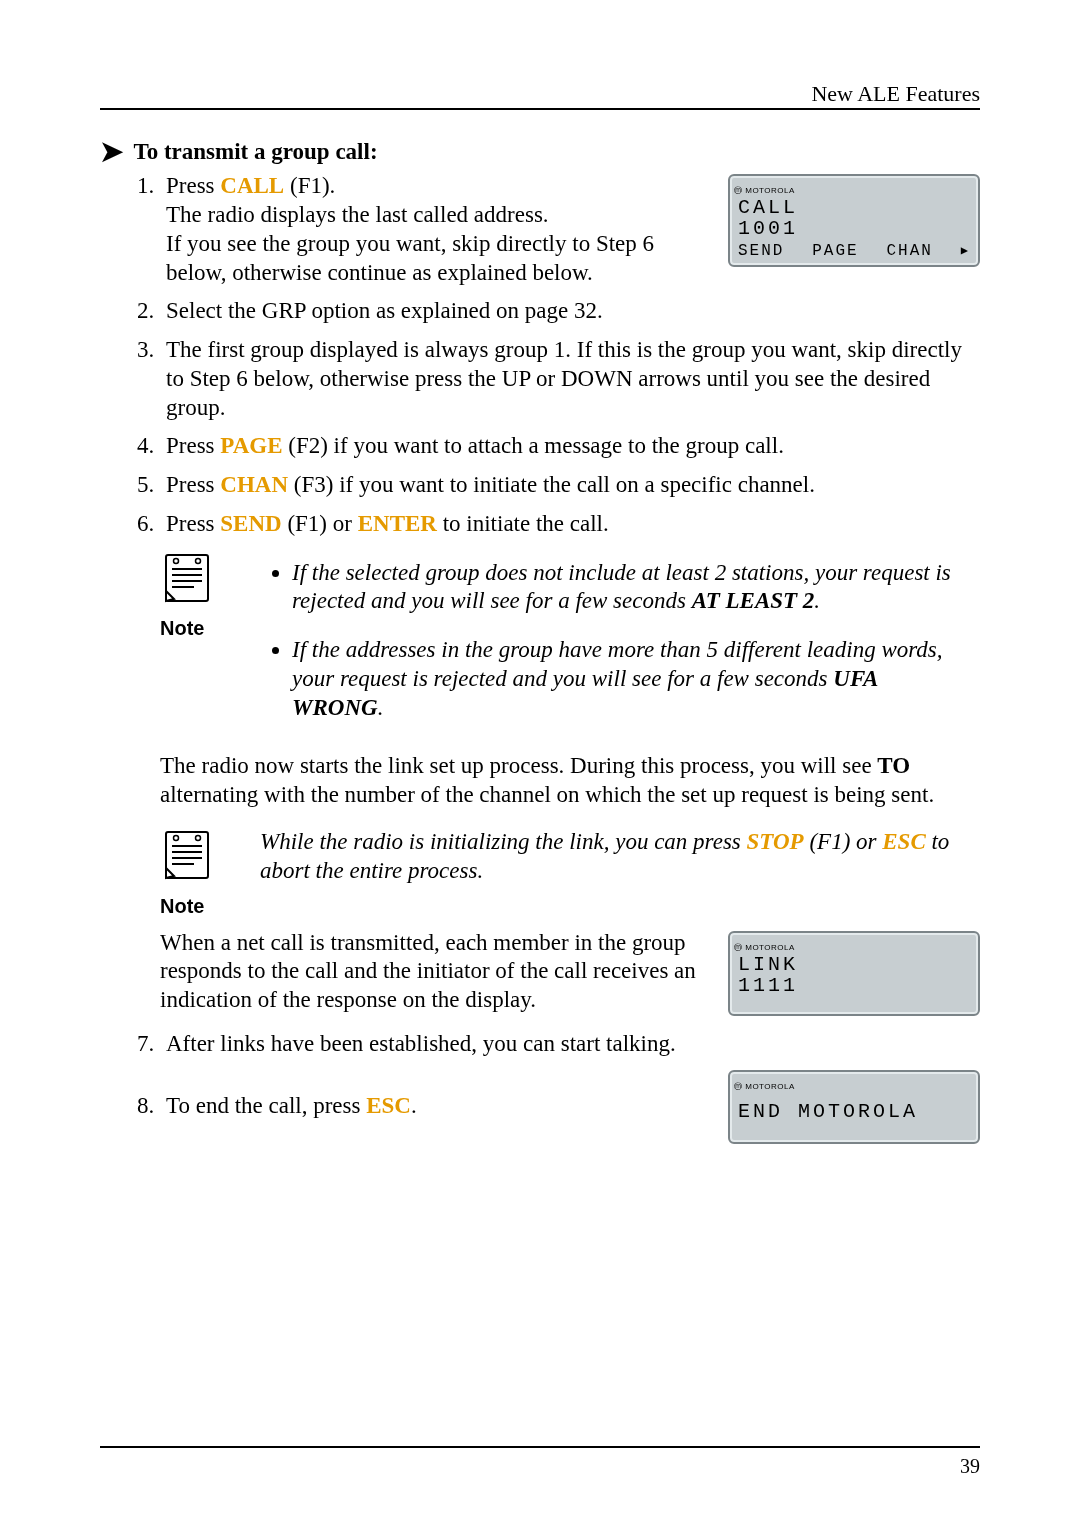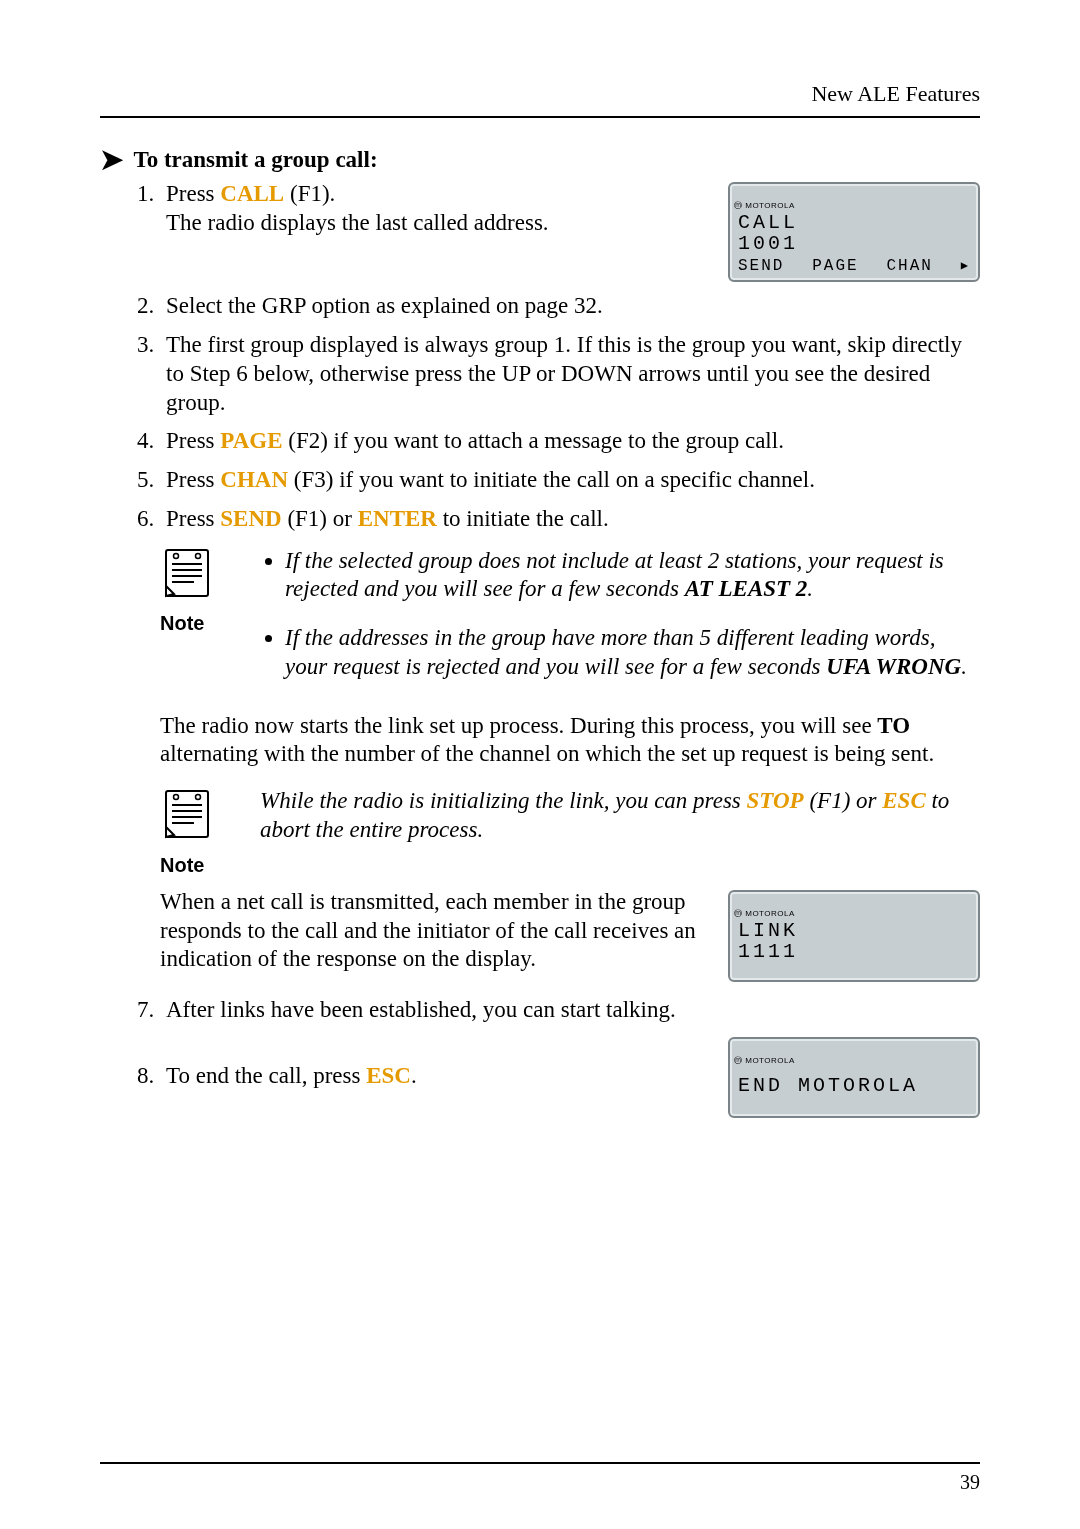--- a/index.html
+++ b/index.html
@@ -15,21 +15,20 @@
     font-family: "Times New Roman", Times, serif;
     font-size: 23px;
     line-height: 1.25;
     color: #000;
     position: relative;
   }
   .running-head {
     text-align: right;
     font-size: 22px;
     border-bottom: 2px solid #000;
-    padding-bottom: 8px;
     margin-bottom: 28px;
   }
   .section-head {
     display: flex;
     align-items: center;
     gap: 10px;
     font-weight: bold;
     margin-bottom: 6px;
   }
   .arrow-icon {
@@ -59,21 +58,21 @@
   .step1-text { flex: 1; }
 
   
   .lcd {
     width: 240px;
     background: #c7ced1;
     border: 2px solid #7b8488;
     border-radius: 6px;
     font-family: "Courier New", monospace;
     color: #000;
-    padding: 17px 4px 4px 4px;
+    padding: 10px 4px 4px 4px;
     box-shadow: inset 0 0 0 2px #e4eaec;
     margin-top: 2px;
   }
   .lcd-small { height: auto; }
   .lcd .brand {
     font-size: 8px;
     letter-spacing: 0.5px;
     color: #000;
     margin-bottom: 1px;
     font-family: Arial, sans-serif;
@@ -118,21 +117,21 @@
   }
   .note-label {
     font-family: Arial, Helvetica, sans-serif;
     font-weight: bold;
     font-size: 20px;
   }
   .note-body {
     flex: 1;
   }
   .note-body ul {
-    margin: 1px;
+    margin: 8px;
     padding-left: 24px;
   }
   .note-body ul li {
     margin-bottom: 20px;
     font-style: italic;
   }
 
   .para-block {
     margin: 6px 0 18px 60px;
   }
@@ -142,21 +141,21 @@
     align-items: flex-start;
     justify-content: flex-end;
     gap: 20px;
     margin-left: 60px;
     margin-bottom: 14px;
   }
   .row-with-lcd .txt { flex: 1; }
 
   .page-num {
     position: absolute;
-    bottom: 34px;
+    bottom: 50px;
     right: 100px;
     border-top: 2px solid #000;
     width: calc(100% - 200px);
     text-align: right;
     padding-top: 6px;
     font-size: 20px;
   }
 
   .stop-orange { color:#e59a00; font-weight:bold; }
   .esc-orange  { color:#e59a00; font-weight:bold; font-style:italic; }
@@ -175,20 +174,21 @@
 
   <ol class="main">
 
     <li>
       <div class="step1-row">
         <div class="step1-text">
           <div>
             <span>Press </span><span class="bold-highlight">CALL</span><span> (F1).</span>
           </div>
           <div>The radio displays the last called address.</div>
+          <div>If you see the group you want, skip directly to Step 6 below, otherwise continue as explained below.</div>
         </div>
         <div class="lcd">
           <div class="brand">MOTOROLA</div>
           <div class="big">CALL</div>
           <div class="big">1001</div>
           <div class="softkeys">
             <span>SEND</span>
             <span>PAGE</span>
             <span>CHAN</span>
             <span class="sk-right">▶</span>

